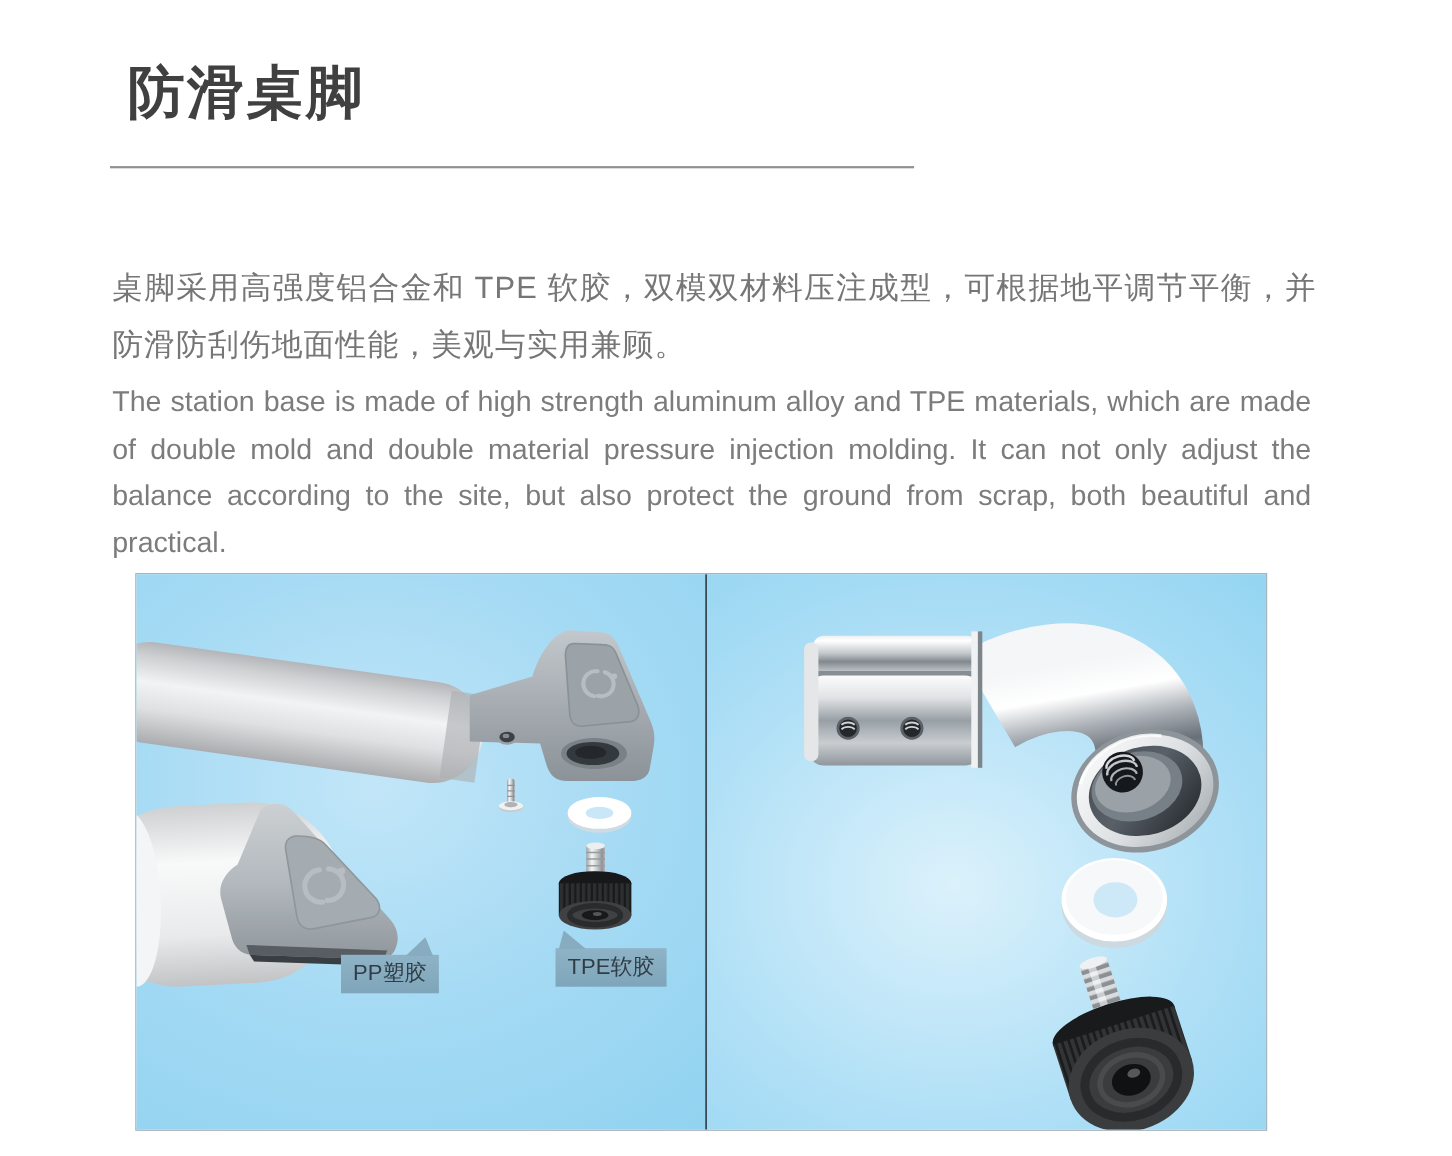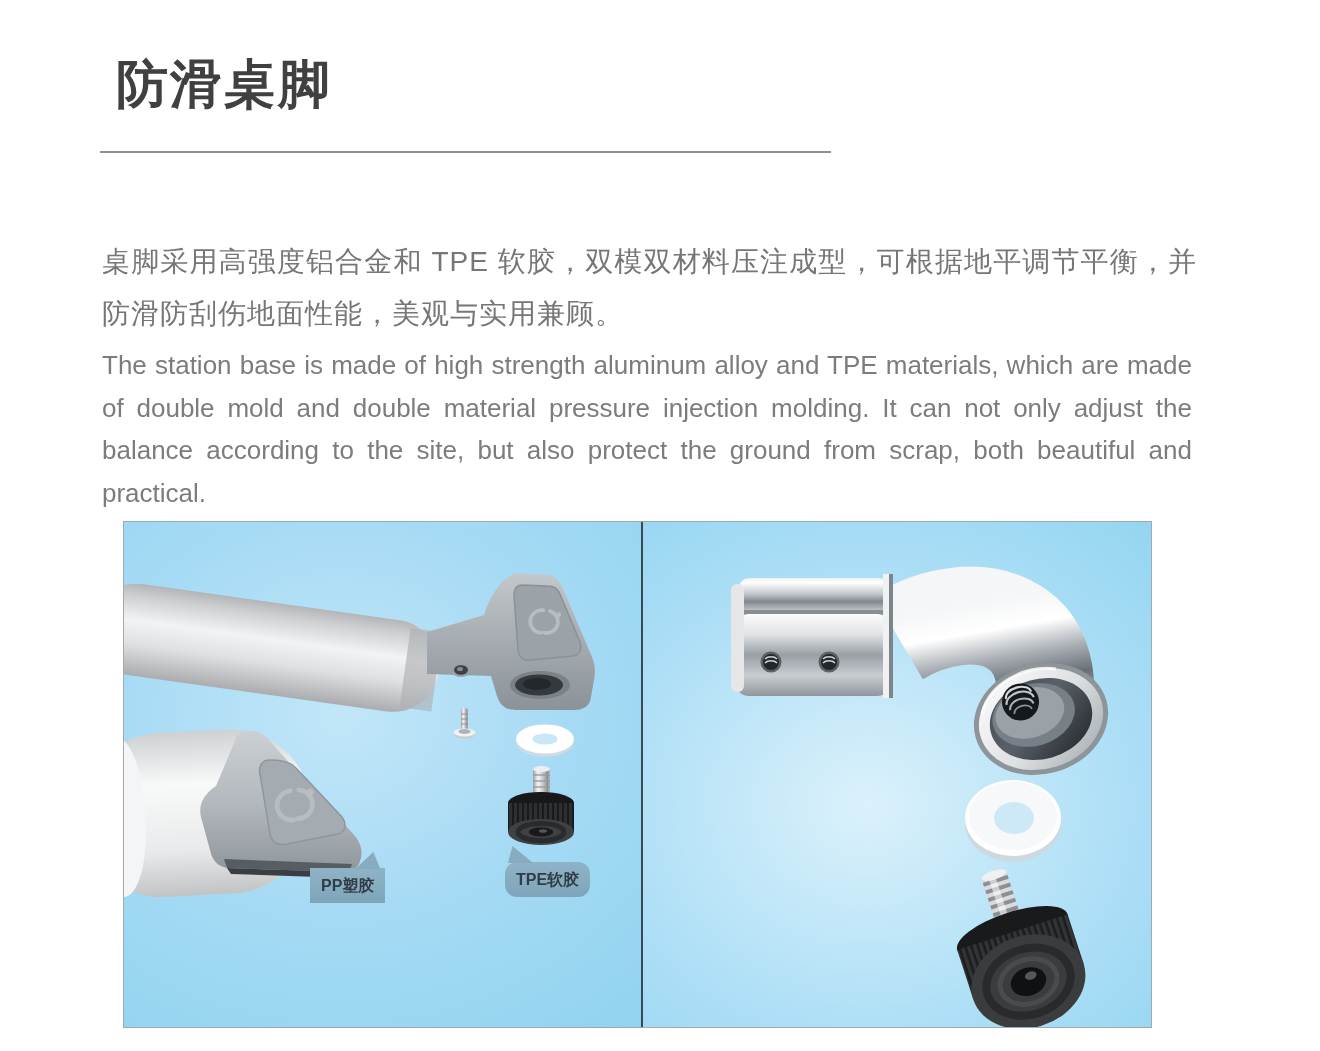--- a/index.html
+++ b/index.html
@@ -36,29 +36,29 @@
   }
   .panel-divider{width:2px;height:505px;background:#3a4a55;}
   .panel-right{
     width:508px;
     background:radial-gradient(ellipse 90% 80% at 44% 56%, #dbf1fb 0%, #aedff6 55%, #90d3f0 100%);
   }
   .panel svg{position:absolute;left:0;top:0;}
   .callout{
     position:absolute;height:35px;line-height:35px;padding:0 11px;
     background:linear-gradient(180deg,#8fb3c6,#7ea5ba);
-    color:#313d46;font-size:16px;font-weight:700;white-space:nowrap;
+    color:#313d46;font-size:20px;font-weight:400;white-space:nowrap;
   }
   .callout .pointer{
     position:absolute;width:25px;height:17px;top:-16px;
     background:#87abbf;
   }
   .callout-pp{left:186px;top:346px;}
   .callout-pp .pointer{right:5px;clip-path:polygon(72% 0,100% 100%,0 100%);}
-  .callout-tpe{left:381px;top:340px;border-radius:12px;}
+  .callout-tpe{left:381px;top:340px;}
   .callout-tpe .pointer{left:3px;clip-path:polygon(18% 0,100% 100%,0 100%);}
 </style>
 </head>
 <body>
 
 <h1 class="page-title">防滑桌脚</h1>
 
 <div class="title-divider"></div>
 
 <p class="para-zh">桌脚采用高强度铝合金和 TPE 软胶，双模双材料压注成型，可根据地平调节平衡，并防滑防刮伤地面性能，美观与实用兼顾。</p>

